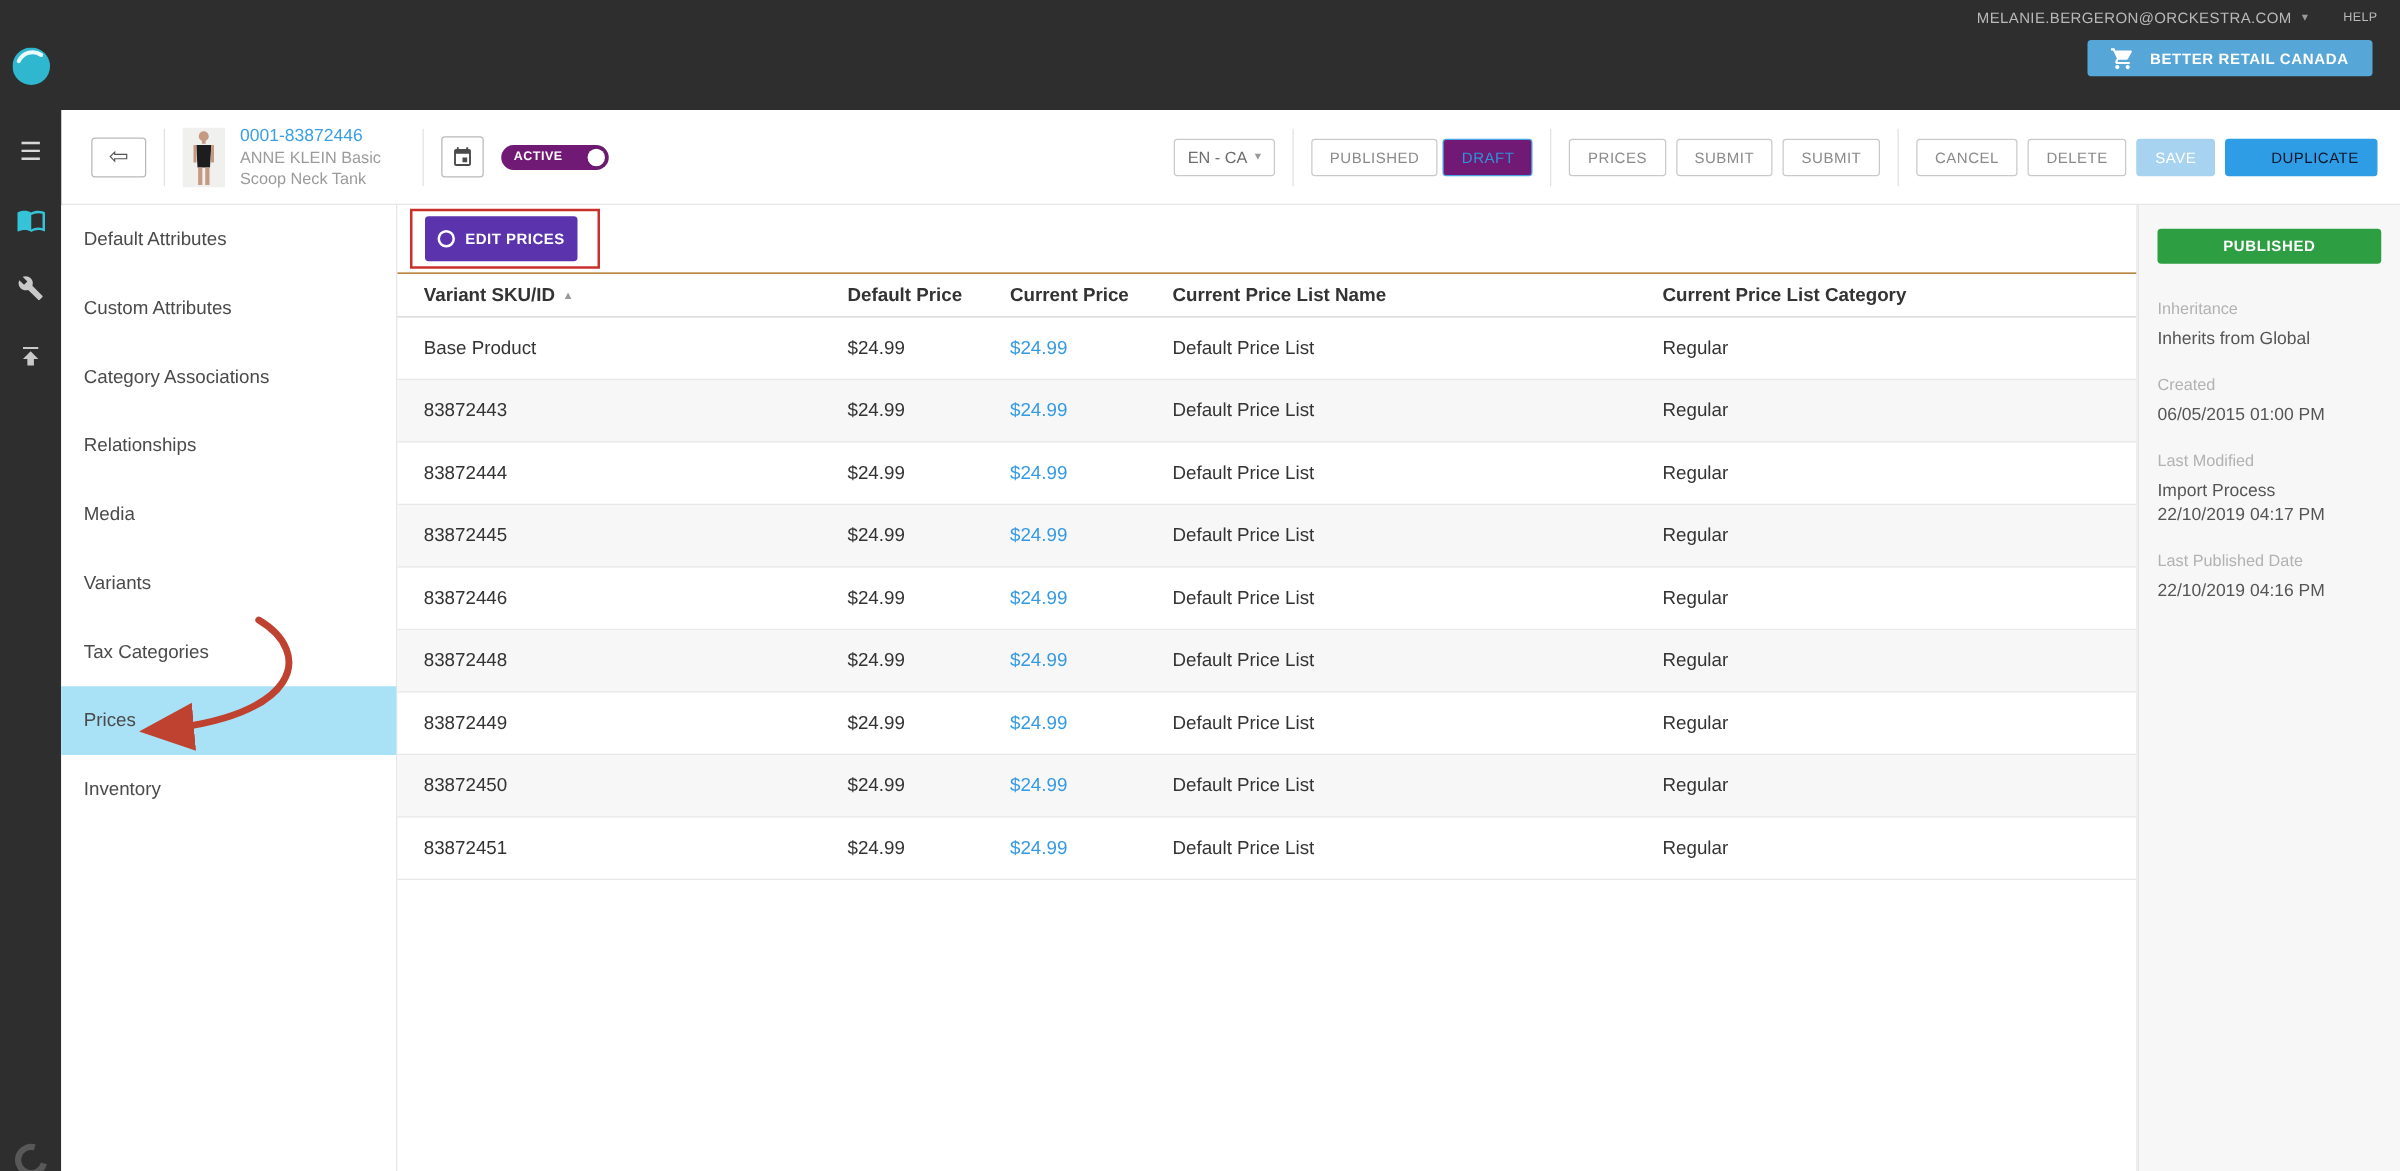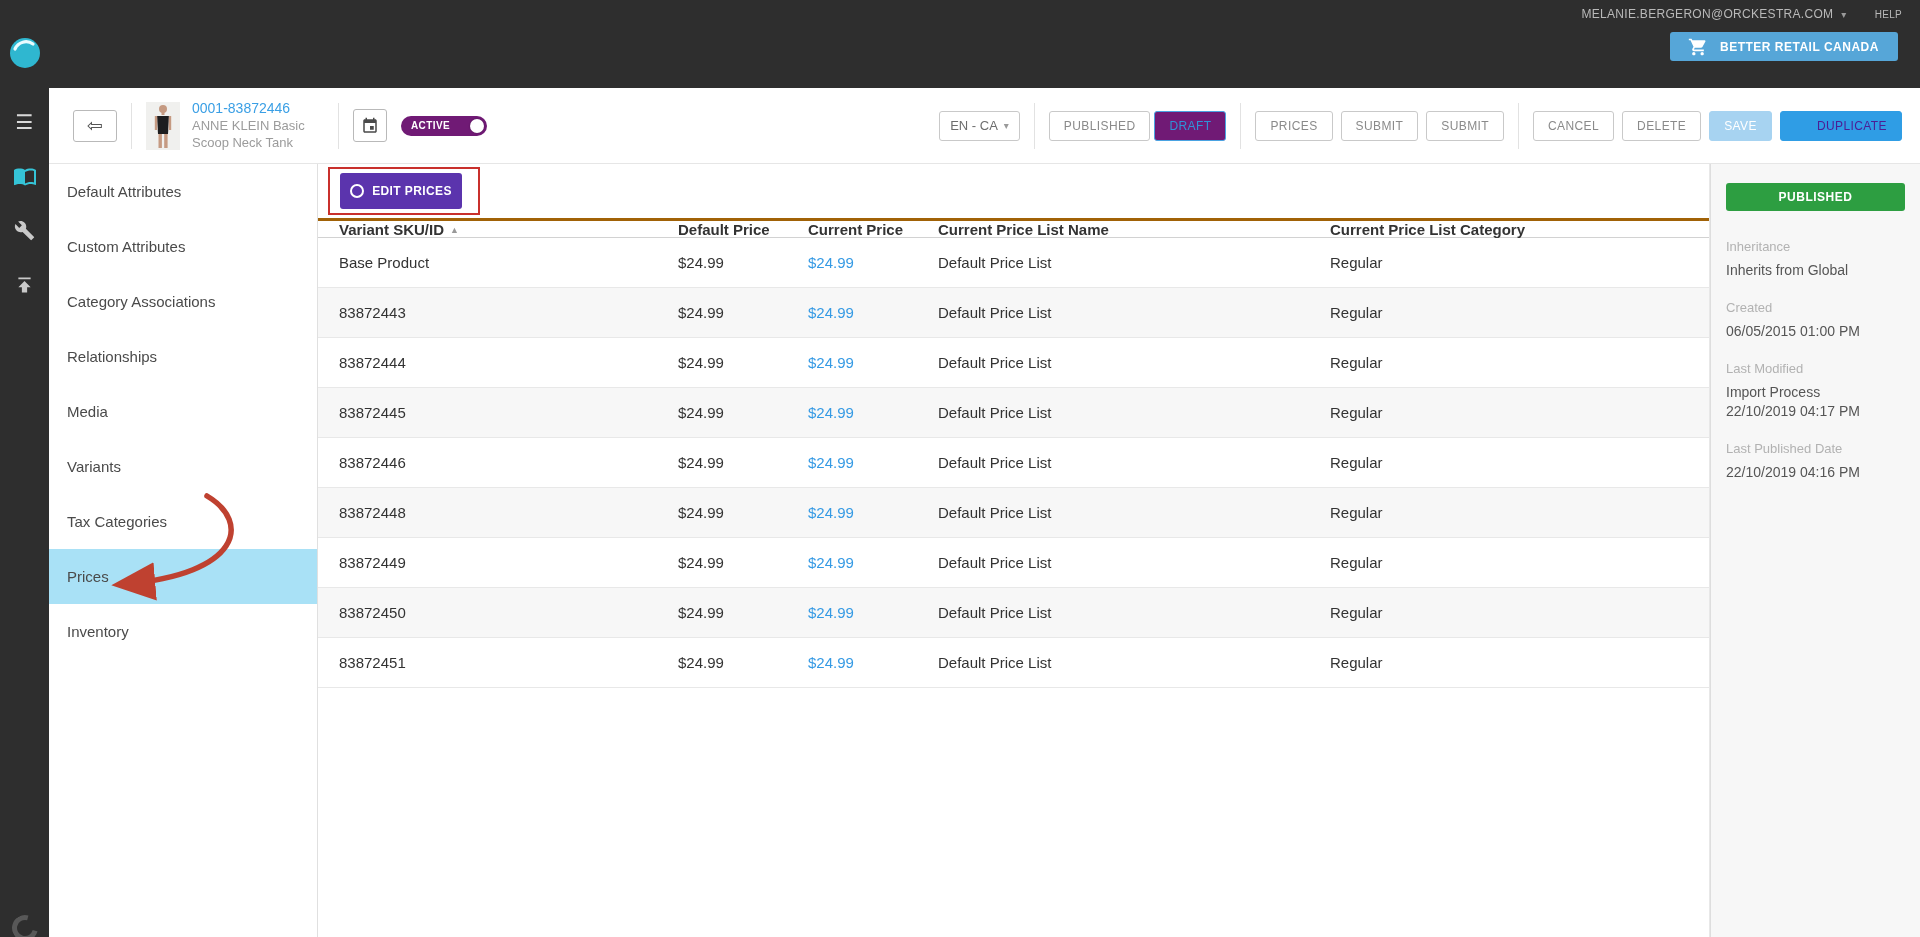--- a/index.html
+++ b/index.html
@@ -51,21 +51,21 @@
     margin-right:3px; box-shadow:0 0 2px rgba(0,0,0,.3); }
   .spacer { flex:1; }
   .lang-select { height:30px; border:1px solid #c9c9c9; border-radius:3px; background:#fff;
     display:flex; align-items:center; gap:6px; padding:0 10px; color:#6d6d6d; font-size:13px;
     cursor:pointer; }
   .seg { display:flex; gap:4px; }
   .btn { height:30px; padding:0 14px; border:1px solid #c9c9c9; border-radius:3px; background:#fff;
     color:#8a8a8a; font-size:12px; letter-spacing:.4px; cursor:pointer; font-family:inherit; }
   .btn.tab-active { border-color:#4aa3e2; color:#2f93d8; background:#701a75; }
   .btn.save { background:#a7d3f1; border-color:#a7d3f1; color:#fff; }
-  .btn.primary { background:#2f9de5; border-color:#2f9de5; color:#4c1d95;padding-left:36px; }
+  .btn.primary { background:#2f9de5; border-color:#2f9de5; color:#0f172a;padding-left:36px; }
   .grp { display:flex; gap:8px; }
 
   
   .content { flex:1; display:flex; min-height:0; }
 
   .sidebar { width:269px; flex:0 0 269px; border-right:1px solid #e0e0e0; background:#fff;
     position:relative; }
   .side-item { height:55px; display:flex; align-items:center; padding-left:18px; font-size:15px;
     color:#4a4a4a; cursor:pointer; }
   .side-item.selected { background:#a9e1f6; }
@@ -76,21 +76,21 @@
   .edit-btn { position:absolute; left:22px; top:9px; height:36px; width:122px; background:#5b34ad;
     border:none; border-radius:3px; color:#fff; font-size:12px; font-weight:bold;
     letter-spacing:.4px; display:flex; align-items:center; justify-content:center; gap:8px;
     cursor:pointer; font-family:inherit; }
   .ring { width:14px; height:14px; border:2px solid #fff; border-radius:50%; }
   .annot-rect { position:absolute; left:10px; top:3px; width:152px; height:48px;
     border:2px solid #c9302c; pointer-events:none; }
 
   .thead, .trow { display:grid; grid-template-columns:339px 130px 130px 392px 1fr;
     align-items:center; }
-  .thead { height:20px; border-top:3px solid #a16207; border-bottom:1px solid #d2d2d2;
+  .thead { height:36px; border-top:1px solid #a16207; border-bottom:1px solid #d2d2d2;
     font-weight:bold; font-size:15px; color:#333; }
   .thead > div { padding-left:21px; cursor:pointer; }
   .trow { height:50px; border-bottom:1px solid #e8e8e8; font-size:15px; color:#333; }
   .trow > div { padding-left:21px; }
   .trow.alt { background:#f7f7f7; }
   .price-link { color:#359ae4; cursor:pointer; }
   .sort { font-size:9px; color:#999; margin-left:6px; vertical-align:2px; }
 
   .infopanel { width:210px; flex:0 0 210px; background:#f7f7f7; border-left:1px solid #dedede;
     padding:19px 15px; }

